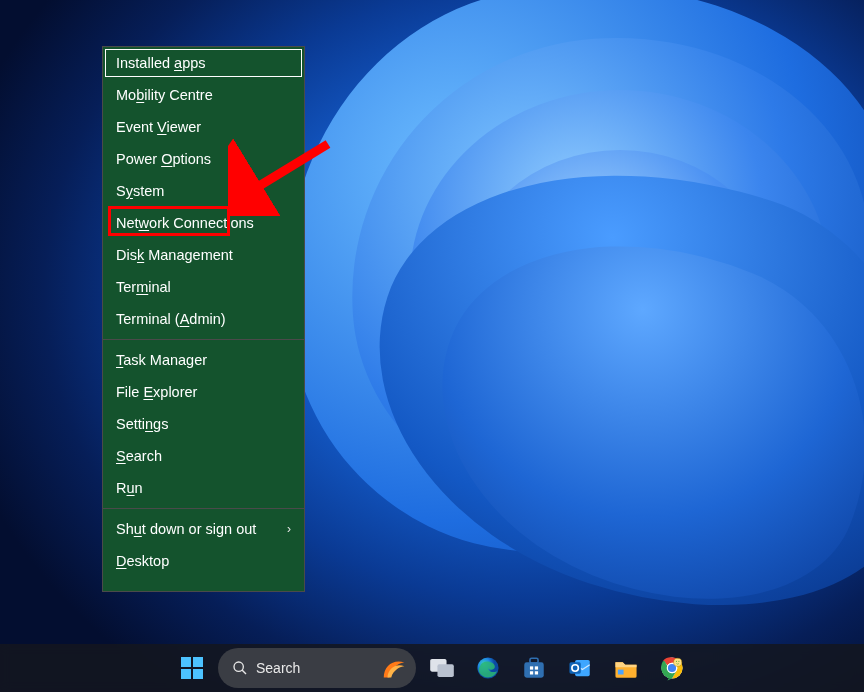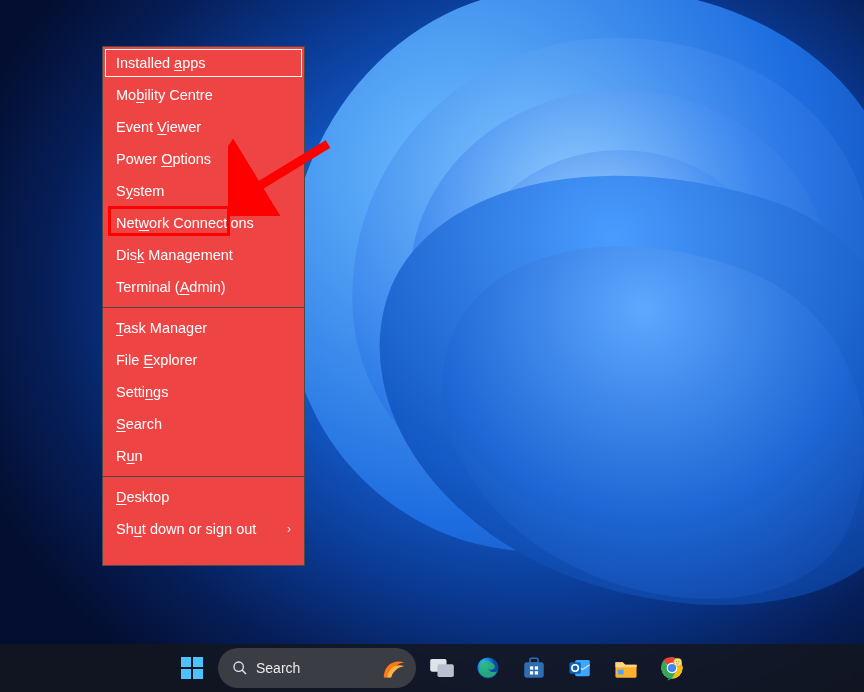--- a/index.html
+++ b/index.html
@@ -39,24 +39,24 @@
   .p6 { width:140px;height:130px;left:530px;top:260px;background:radial-gradient(circle at 48% 38%,#cce9ff 0%,#6ba8f8 50%,#2f76de 100%);border-radius:50%; }
   .p7 { width:560px;height:420px;left:360px;top:260px;background:radial-gradient(ellipse at 35% 20%,#4a9cff 0%,#1358c4 60%,#062a76 100%);border-radius:60% 40% 50% 50%/50% 60% 40% 50%;transform:rotate(18deg); }
   .p8 { width:440px;height:340px;left:420px;top:330px;background:radial-gradient(ellipse at 38% 22%,#5ea8ff 0%,#1e66d4 55%,#083690 100%);border-radius:58% 42% 50% 50%/50% 58% 42% 50%;transform:rotate(22deg); }
 
   
   .winx-menu {
     position: absolute;
     left: 102px;
     top: 46px;
     width: 203px;
-    background: #ef4444;
+    background: #14532d;
     border: 1px solid #4a4a4a;
     border-radius: 0;
-    padding-bottom: 20px;
+    padding-bottom: 14px;
     z-index: 50;
     color: #fff;
     font-size: 14.5px;
   }
   .menu-item {
     height: 32px;
     line-height: 32px;
     padding: 0 13px;
     cursor: default;
     position: relative;
@@ -163,45 +163,48 @@
     <div class="menu-item">
       <span>S<span class="accel">y</span>stem</span>
     </div>
     <div class="menu-item">
       <span>Net<span class="accel">w</span>ork Connections</span>
     </div>
     <div class="menu-item">
       <span>Dis<span class="accel">k</span> Management</span>
     </div>
     <div class="menu-item">
+      <span>Ter<span class="accel">m</span>inal</span>
+    </div>
+    <div class="menu-item">
       <span>Terminal (<span class="accel">A</span>dmin)</span>
     </div>
     <div class="menu-sep"></div>
     <div class="menu-item">
       <span><span class="accel">T</span>ask Manager</span>
     </div>
     <div class="menu-item">
       <span>File <span class="accel">E</span>xplorer</span>
     </div>
     <div class="menu-item">
       <span>Setti<span class="accel">n</span>gs</span>
     </div>
     <div class="menu-item">
       <span><span class="accel">S</span>earch</span>
     </div>
     <div class="menu-item">
       <span>R<span class="accel">u</span>n</span>
     </div>
     <div class="menu-sep"></div>
-    <div class="menu-item">
-      <span><span class="accel">D</span>esktop</span>
-    </div>
     <div class="menu-item">
       <span>Sh<span class="accel">u</span>t down or sign out</span>
       <span class="chev">›</span>
+    </div>
+    <div class="menu-item">
+      <span><span class="accel">D</span>esktop</span>
     </div>
   </div>
 
 <div class="highlight-box" id="hl-box" style="left: 108px; top: 206px; width: 122px; height: 30px;"></div>
 
 <svg class="arrow" id="arrow" width="110" height="80" style="left: 228px; top: 136px;">
   <defs>
     <marker id="ah" markerWidth="14" markerHeight="14" refX="2" refY="6" orient="auto">
       <path d="M0,0 L0,12 L14,6 z" fill="#ff0000"></path>
     </marker>

